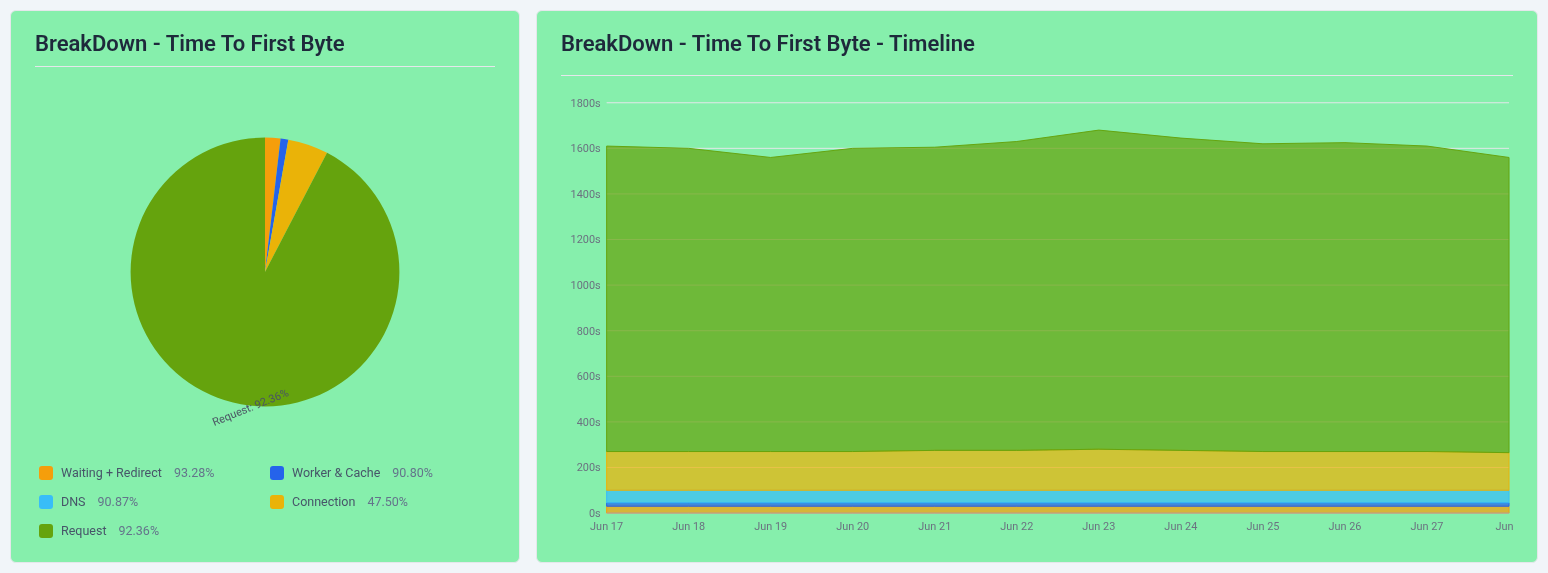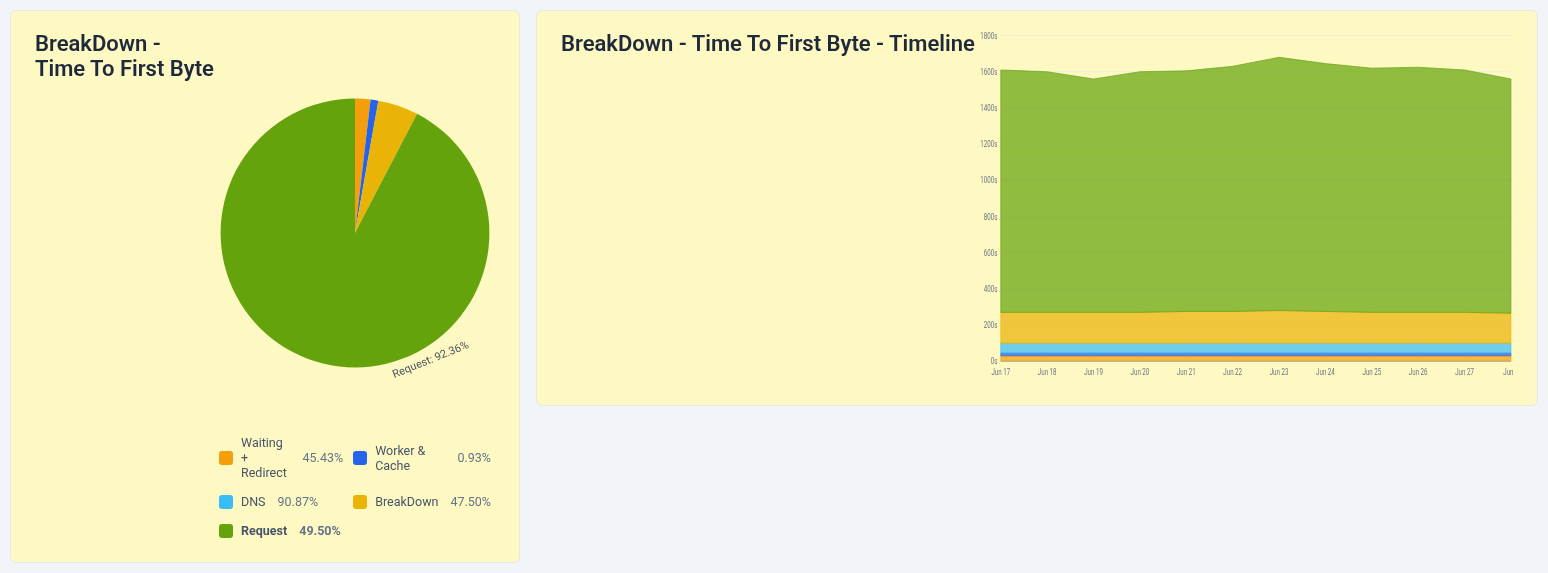--- a/index.html
+++ b/index.html
@@ -6,29 +6,29 @@
   body {
     margin: 0;
     padding: 10px;
     background: #f1f5f9;
     font-family: -apple-system, BlinkMacSystemFont, "Segoe UI", Roboto, Arial, sans-serif;
     color: #334155;
     display: flex;
     gap: 16px;
   }
   .card {
-    background: #fef9c3;
+    background: #86efac;
     border: 1px solid #e5e7eb;
     border-radius: 6px;
     padding: 20px 24px 24px 24px;
     display: flex;
-    flex-direction: row;
+    flex-direction: column;
   }
   .card-left { width: 510px; height: 553px; }
-  .card-right { flex: 1; height: 396px; min-width: 0; }
+  .card-right { flex: 1; height: 553px; min-width: 0; gap: 9px; }
   .card-title {
     font-size: 22px;
     font-weight: 600;
     color: #1e293b;
     margin: 0 0 10px 0;
   }
   .rule { border: none; border-top: 1px solid #e5e7eb; margin: 0 0 12px 0; }
   .pie-wrap { flex: 1; display:flex; flex-direction:column; }
   .pie-area { flex:1; display:flex; align-items:center; justify-content:center; position:relative; }
   .pie-svg { width: 280px; height: 280px; }
@@ -42,21 +42,21 @@
     left: 175px; top: 322px;
   }
   .legend {
     display:grid;
     grid-template-columns: 1fr 1fr;
     column-gap: 10px;
     row-gap: 14px;
     padding: 0 4px;
   }
   .legend-item { display:flex; align-items:center; gap:8px; font-size:12.5px; color:#475569; }
-  .legend-item.full { grid-column: 1 / -1; font-weight: bold; }
+  .legend-item.full { grid-column: 1 / -1; }
   .swatch { width:14px; height:14px; border-radius:3px; flex:0 0 14px; }
   .legend-pct { margin-left:4px; color:#64748b; }
   .timeline-body { flex:1; position:relative; overflow:hidden; }
   .timeline-svg { width:100%; height:100%; display:block; }
   .grid-line { stroke: #e5e7eb; stroke-width:1; }
 </style>
 </head>
 <body>
 
 <div class="card card-left">
@@ -69,41 +69,41 @@
           <path d="M 0 0 L 5.566912550830153 -47.67608923403229 A 48 48 0 0 1 8.341712691653617 -47.26960788254865 Z" fill="#2563eb"></path>
           <path d="M 0 0 L 8.341712691653617 -47.26960788254865 A 48 48 0 0 1 22.166905783098695 -42.57497255434495 Z" fill="#eab308"></path>
           <path d="M 0 0 L 22.166905783098695 -42.57497255434495 A 48 48 0 1 1 -8.817456953860943e-15 -48 Z" fill="#65a30d"></path>
         </svg>
       <div class="pie-label">Request: 92.36%</div>
     </div>
     <div class="legend">
         <div class="legend-item">
           <span class="swatch" style="background: rgb(245, 158, 11);"></span>
           <span>Waiting + Redirect</span>
-          <span class="legend-pct">45.43%</span>
+          <span class="legend-pct">93.28%</span>
         </div>
         <div class="legend-item">
           <span class="swatch" style="background: rgb(37, 99, 235);"></span>
           <span>Worker &amp; Cache</span>
-          <span class="legend-pct">0.93%</span>
+          <span class="legend-pct">90.80%</span>
         </div>
         <div class="legend-item">
           <span class="swatch" style="background: rgb(56, 189, 248);"></span>
           <span>DNS</span>
           <span class="legend-pct">90.87%</span>
         </div>
         <div class="legend-item">
           <span class="swatch" style="background: rgb(234, 179, 8);"></span>
-          <span>BreakDown</span>
+          <span>Connection</span>
           <span class="legend-pct">47.50%</span>
         </div>
         <div class="legend-item full">
           <span class="swatch" style="background: rgb(101, 163, 13);"></span>
           <span>Request</span>
-          <span class="legend-pct">49.50%</span>
+          <span class="legend-pct">92.36%</span>
         </div>
       </div>
   </div>
 </div>
 
 <div class="card card-right">
   <h2 class="card-title">BreakDown - Time To First Byte - Timeline</h2>
   <hr class="rule">
   <div class="timeline-body">
     <svg class="timeline-svg" viewBox="0 0 960 460" preserveAspectRatio="none">

